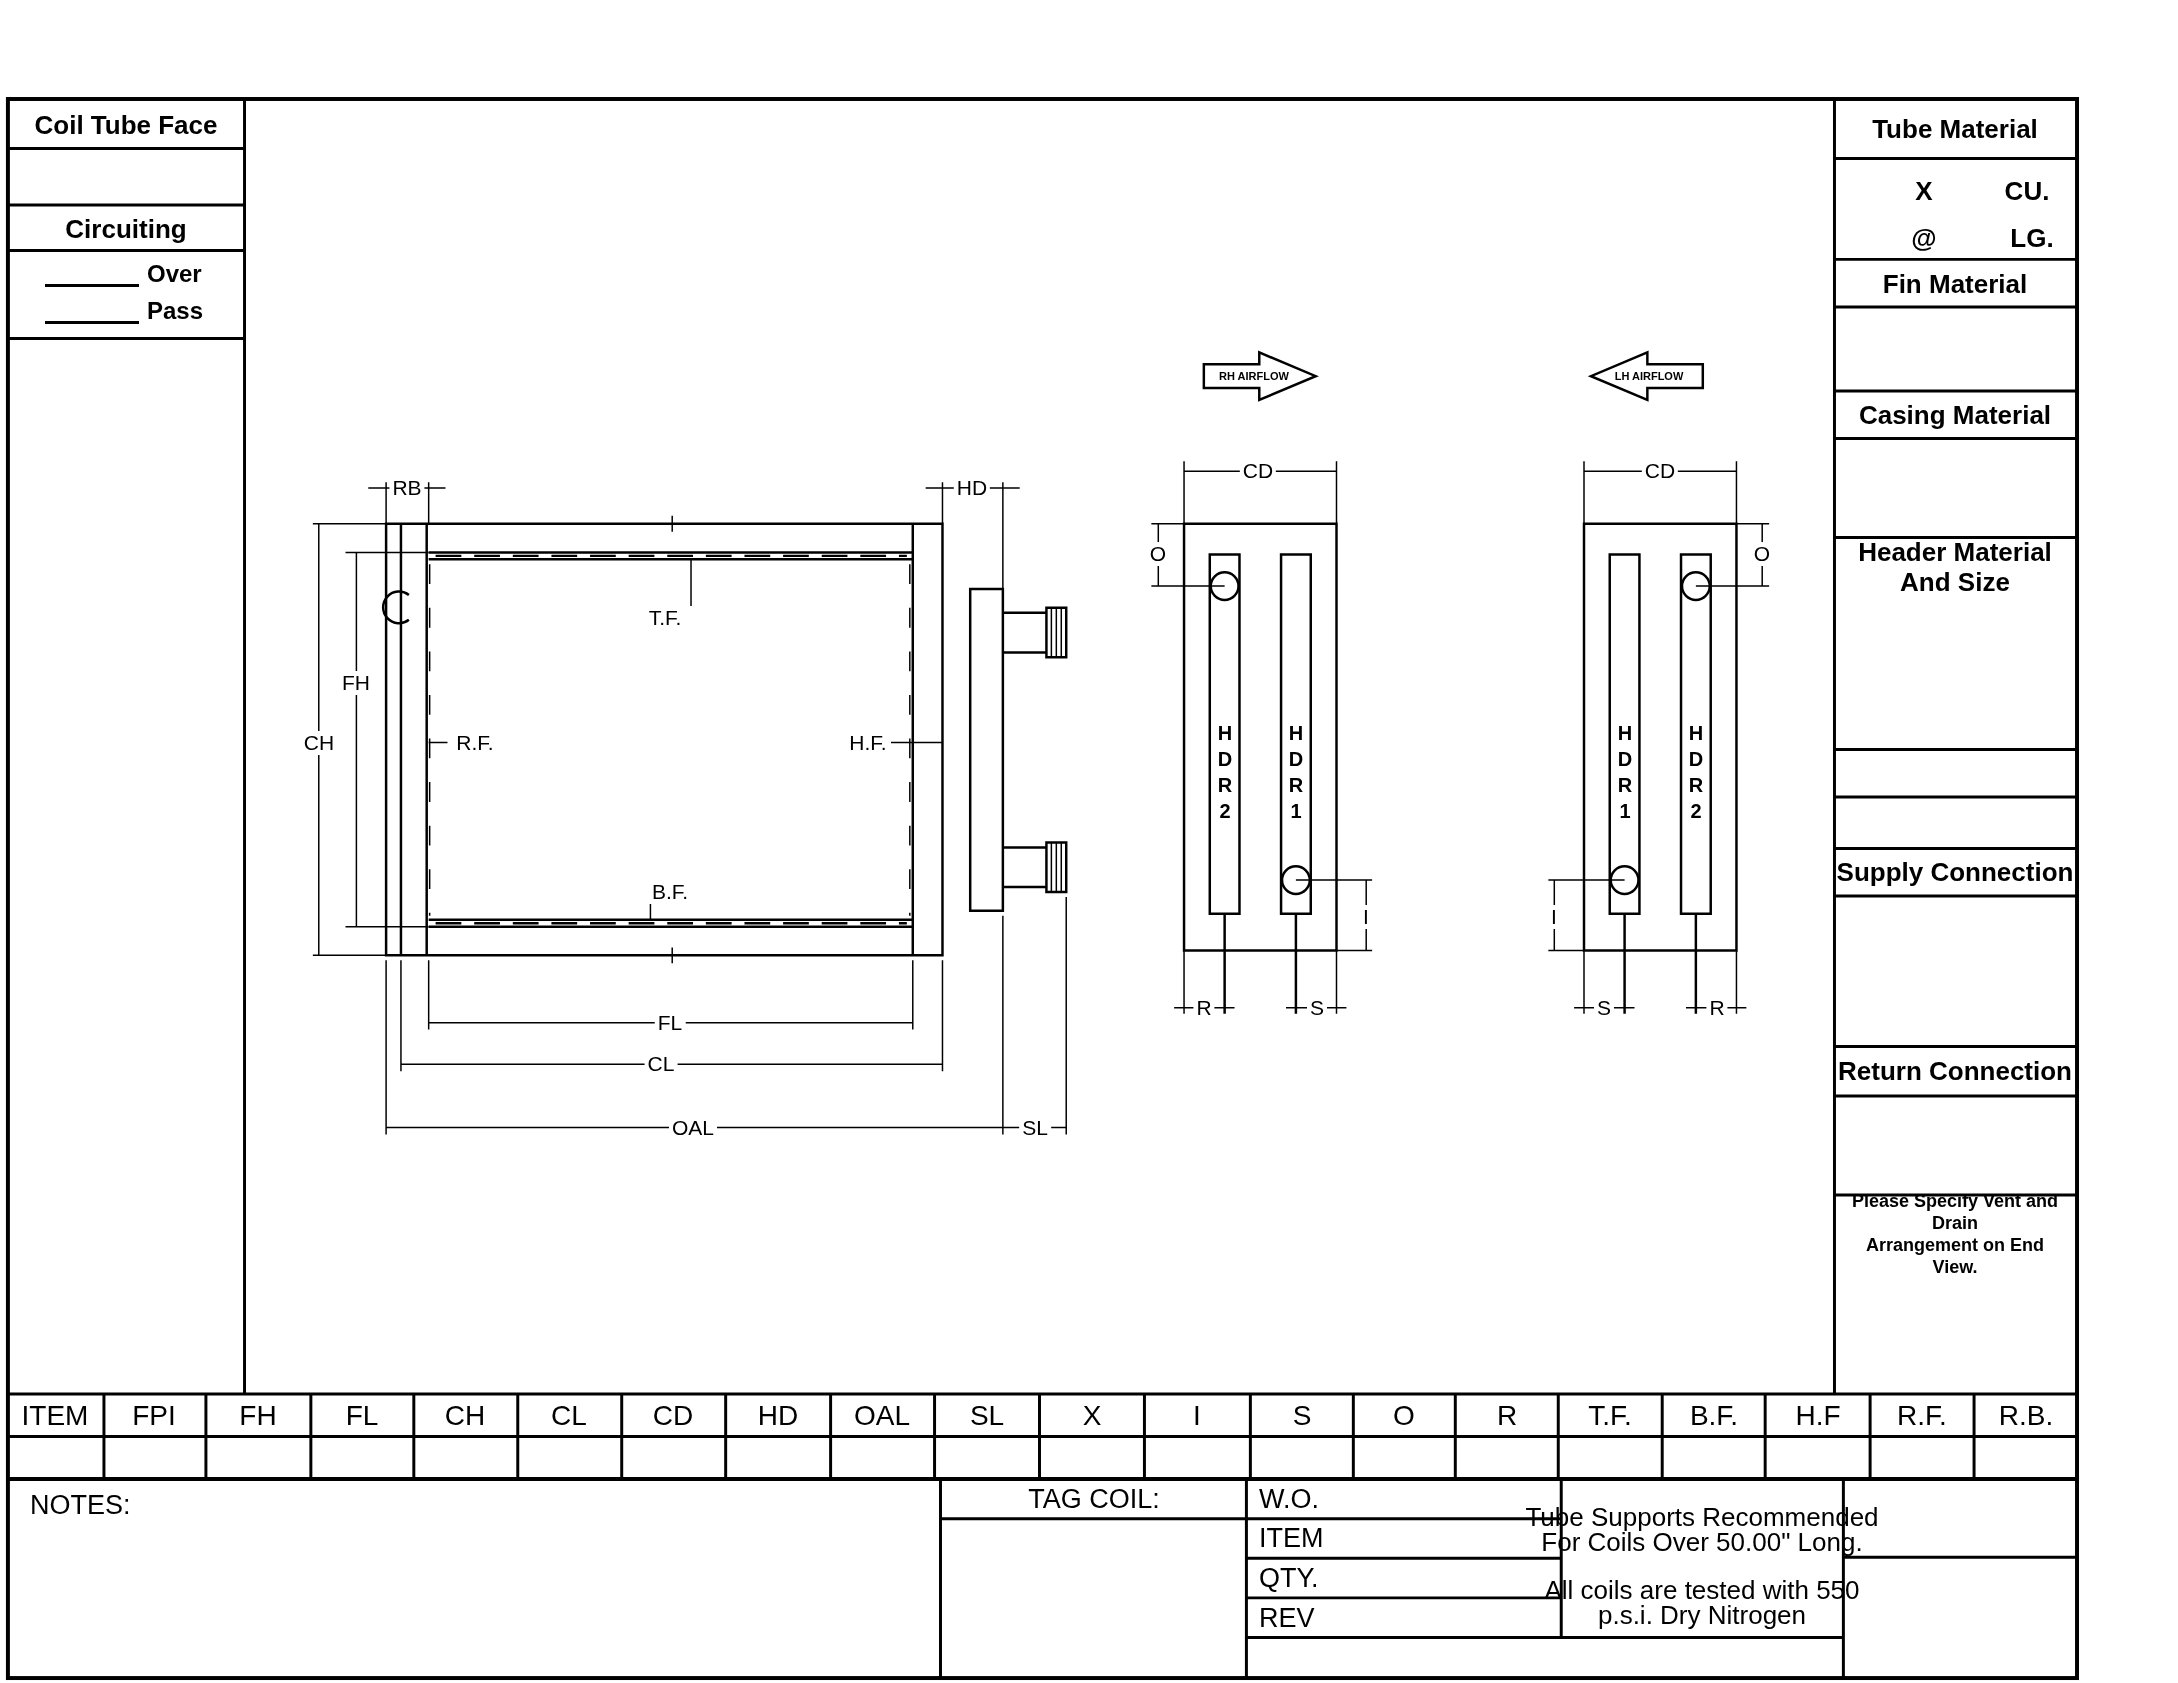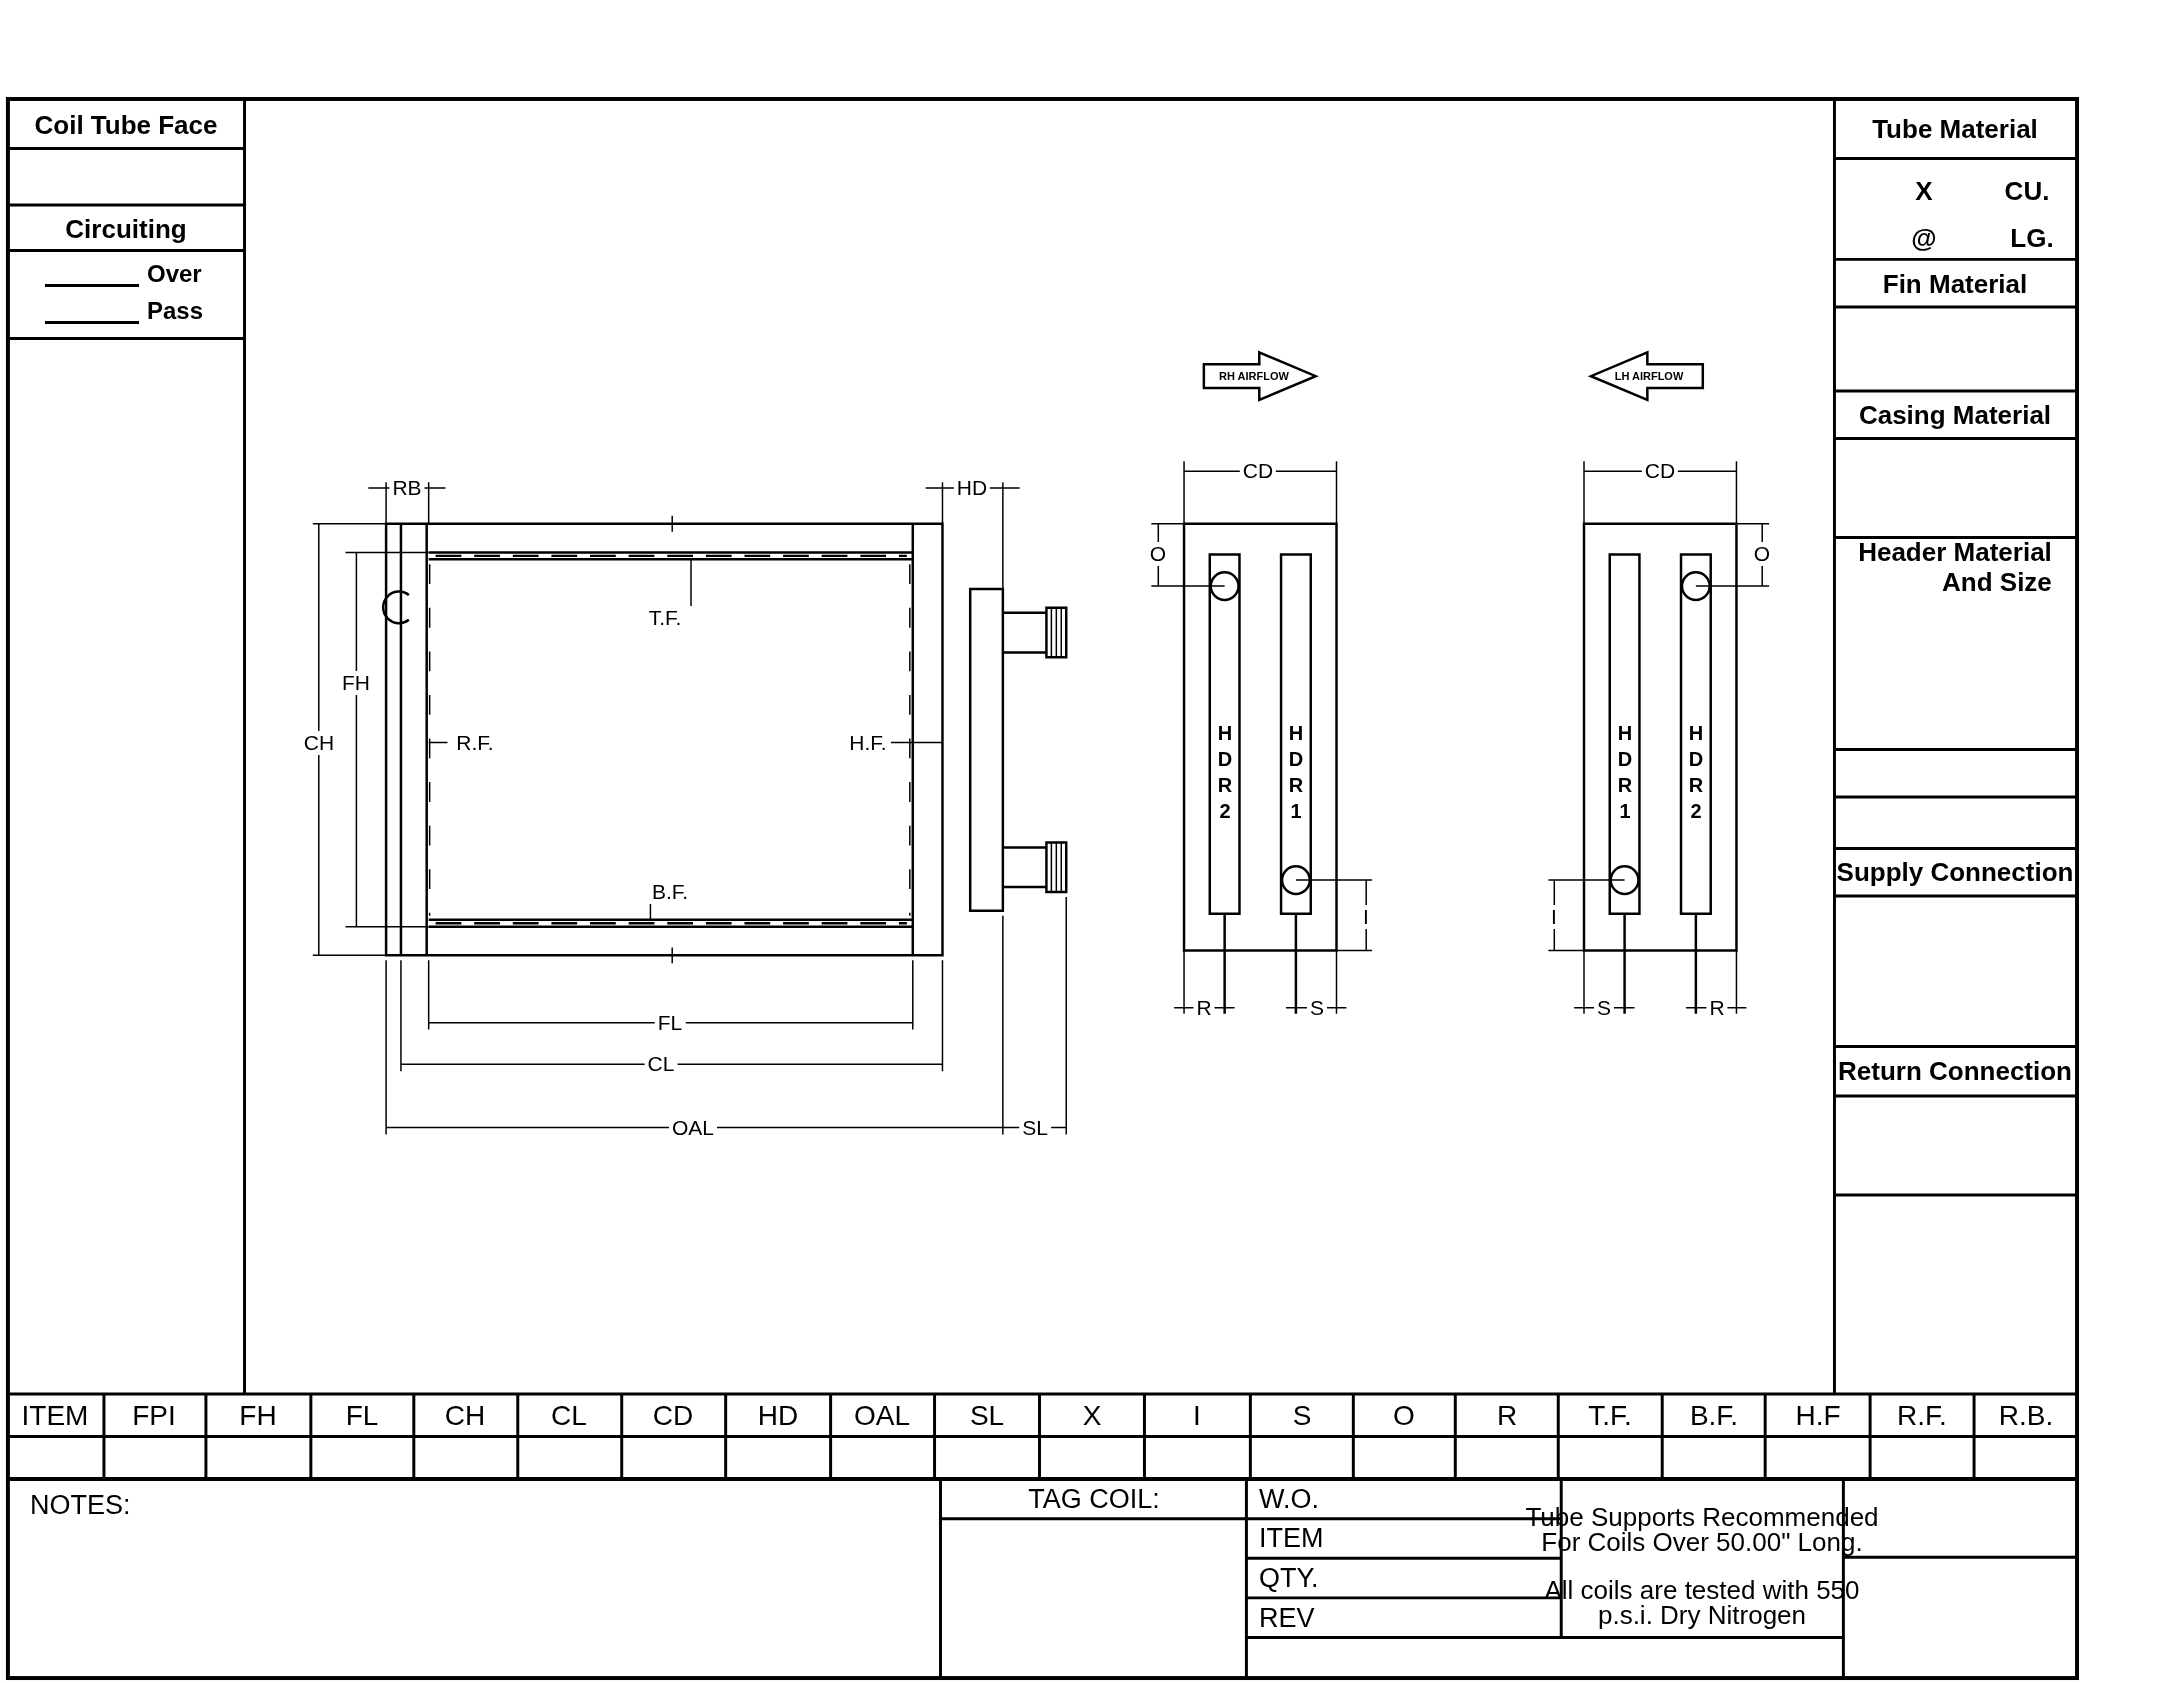--- a/index.html
+++ b/index.html
@@ -18,21 +18,21 @@
   .f26{font-size:26px;}
   .f24{font-size:24px;}
   .th{font-size:28px;}
   .lab27{font-size:27px;}
   .dim{font-size:21px;background:#fff;padding:0 3px;}
   .pre{white-space:pre-line;text-align:center;}
   .vhdr{font-size:20px;line-height:26px;font-weight:bold;white-space:pre-line;text-align:center;}
   .small{font-size:26px;line-height:25px;margin-top:12px;}
   .vent{font-size:18px;line-height:22px;font-weight:bold;}
   .arrowtxt{font-size:11px;font-weight:bold;}
-  .hm{line-height:30px;text-align:right;}
+  .hm{line-height:30px;}
   .blank{position:absolute;border-top:3px solid #000;z-index:3;}
 </style>
 </head>
 <body>
 
 <div class="sheet">
 
   <svg width="2178" height="1683" viewBox="0 0 2200 1700">
 
     <g>
@@ -112,20 +112,23 @@
   <span class="t f26 b" style="left:1924px;top:191px">X</span>
   <span class="t f26 b" style="left:2027px;top:191px">CU.</span>
   <span class="t f26 b" style="left:1924px;top:238px">@</span>
   <span class="t f26 b" style="left:2032px;top:238px">LG.</span>
   <span class="t f26 b" style="left:1955px;top:284px">Fin Material</span>
   <span class="t f26 b" style="left:1955px;top:415px">Casing Material</span>
   <span class="t f26 b pre hm" style="left:1955px;top:567px">Header Material
 And Size</span>
   <span class="t f26 b" style="left:1955px;top:872px">Supply Connection</span>
   <span class="t f26 b" style="left:1955px;top:1071px">Return Connection</span>
+  <span class="t pre vent" style="left:1955px;top:1234px">Please Specify Vent and
+Drain
+Arrangement on End View.</span>
 
   <span class="t th" style="left:55px;top:1416px">ITEM</span>
   <span class="t th" style="left:154px;top:1416px">FPI</span>
   <span class="t th" style="left:258px;top:1416px">FH</span>
   <span class="t th" style="left:362px;top:1416px">FL</span>
   <span class="t th" style="left:465px;top:1416px">CH</span>
   <span class="t th" style="left:569px;top:1416px">CL</span>
   <span class="t th" style="left:673px;top:1416px">CD</span>
   <span class="t th" style="left:778px;top:1416px">HD</span>
   <span class="t th" style="left:882px;top:1416px">OAL</span>

